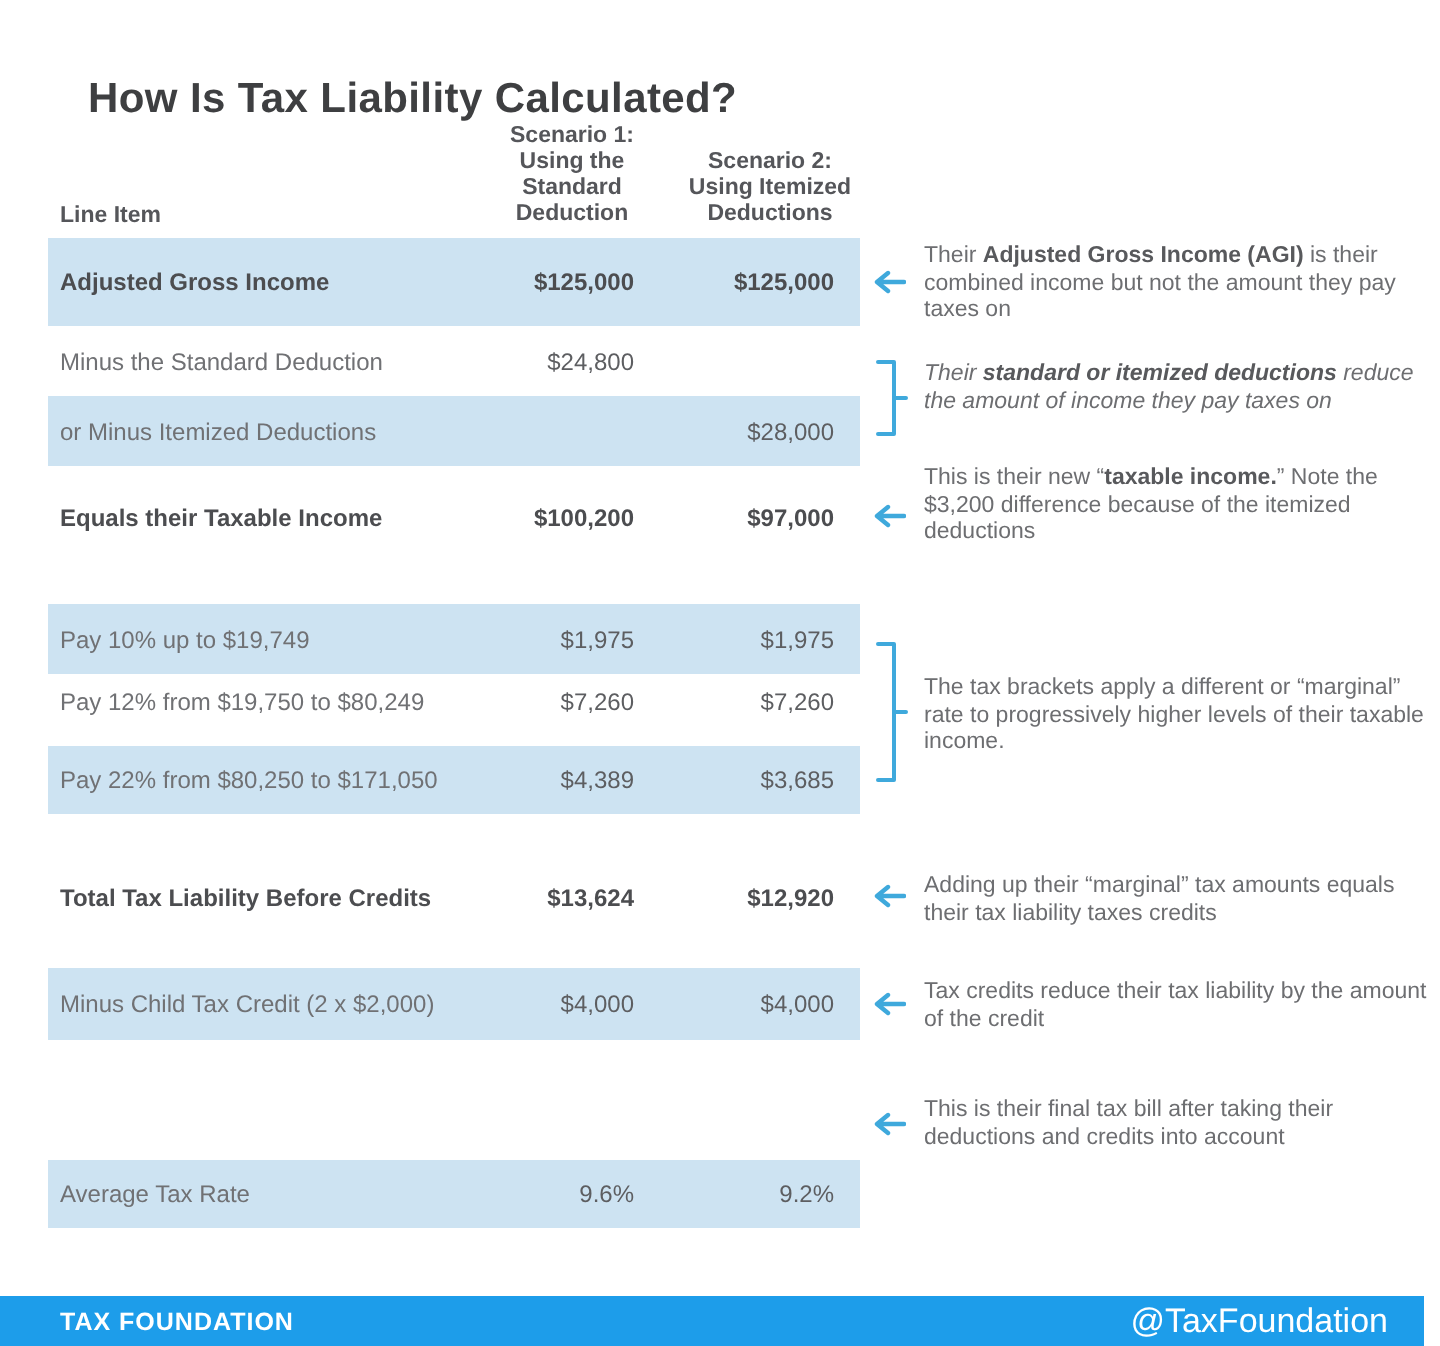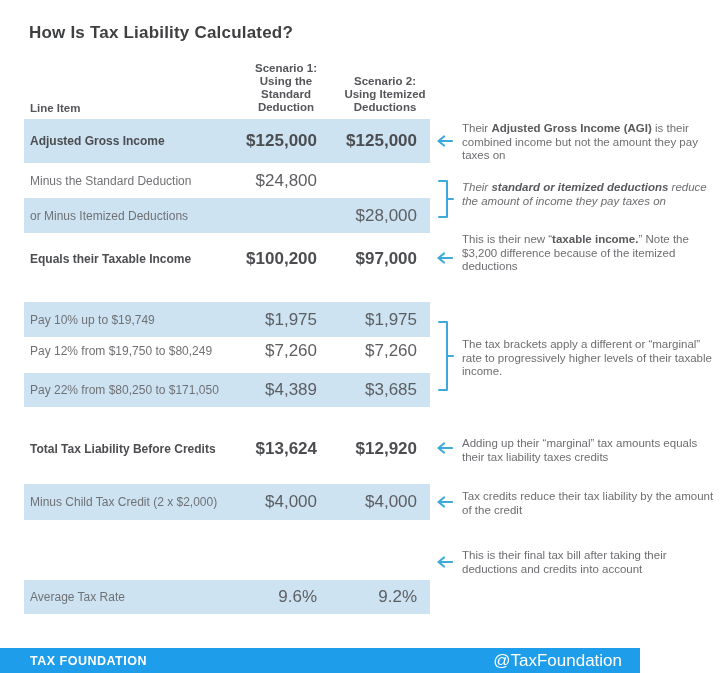--- a/index.html
+++ b/index.html
@@ -2,50 +2,50 @@
 <html><head>
 <meta charset="utf-8">
 <style>
   html,body{margin:0;padding:0;background:#ffffff;}
   #root{
     position:relative;width:720px;height:673px;background:#ffffff;
     font-family:"Liberation Sans",sans-serif;overflow:hidden;
     --shade:#cde3f2;--marker:#3fa9dc;--footbar:#1d9dea;
   }
   .title{
-    position:absolute;left:28px;top:22px;margin:1px;
-    font-size:17px;font-weight:700;color:#3e3f41;letter-spacing:.2px;
+    position:absolute;left:28px;top:22px;margin:16px;
+    font-size:21px;font-weight:700;color:#3e3f41;letter-spacing:.2px;
   }
   .colhead{
     position:absolute;font-size:11.5px;font-weight:700;color:#55565a;line-height:13px;
   }
   #line-item-header{left:30px;top:102px;}
   #s1-header{left:250px;width:72px;top:62px;text-align:center;}
   #s2-header{left:340px;width:90px;top:75px;text-align:center;}
   .trow{position:absolute;left:24px;width:406px;}
   .trow.shaded{background:var(--shade);}
   .rlabel{
     position:absolute;left:6px;top:50%;transform:translateY(-50%);
     font-size:12px;color:#707174;white-space:nowrap;
   }
   .rval{
     position:absolute;top:50%;transform:translateY(-50%);
-    font-size:17px;color:#5d5e61;white-space:nowrap;
+    font-size:12px;color:#5d5e61;white-space:nowrap;
   }
   .v1{right:113px;}
   .v2{right:13px;}
   .trow.emph .rlabel,.trow.emph .rval{font-weight:700;color:#4c4d50;}
   .ann{
     position:absolute;left:462px;width:252px;
     font-size:11.5px;line-height:13.5px;color:#6d6e71;
   }
   .ann b{color:#58595c;}
   .marker{position:absolute;}
   .footer{
-    position:absolute;left:0;top:648px;width:640px;height:25px;
+    position:absolute;left:0;top:648px;width:712px;height:25px;
     background:var(--footbar);color:#ffffff;
   }
   .footer .fl{
     position:absolute;left:30px;top:50%;transform:translateY(-50%);
     font-size:12.5px;font-weight:700;letter-spacing:.5px;
   }
   .footer .fr{
     position:absolute;right:18px;top:50%;transform:translateY(-50%);
     font-size:17px;
   }

